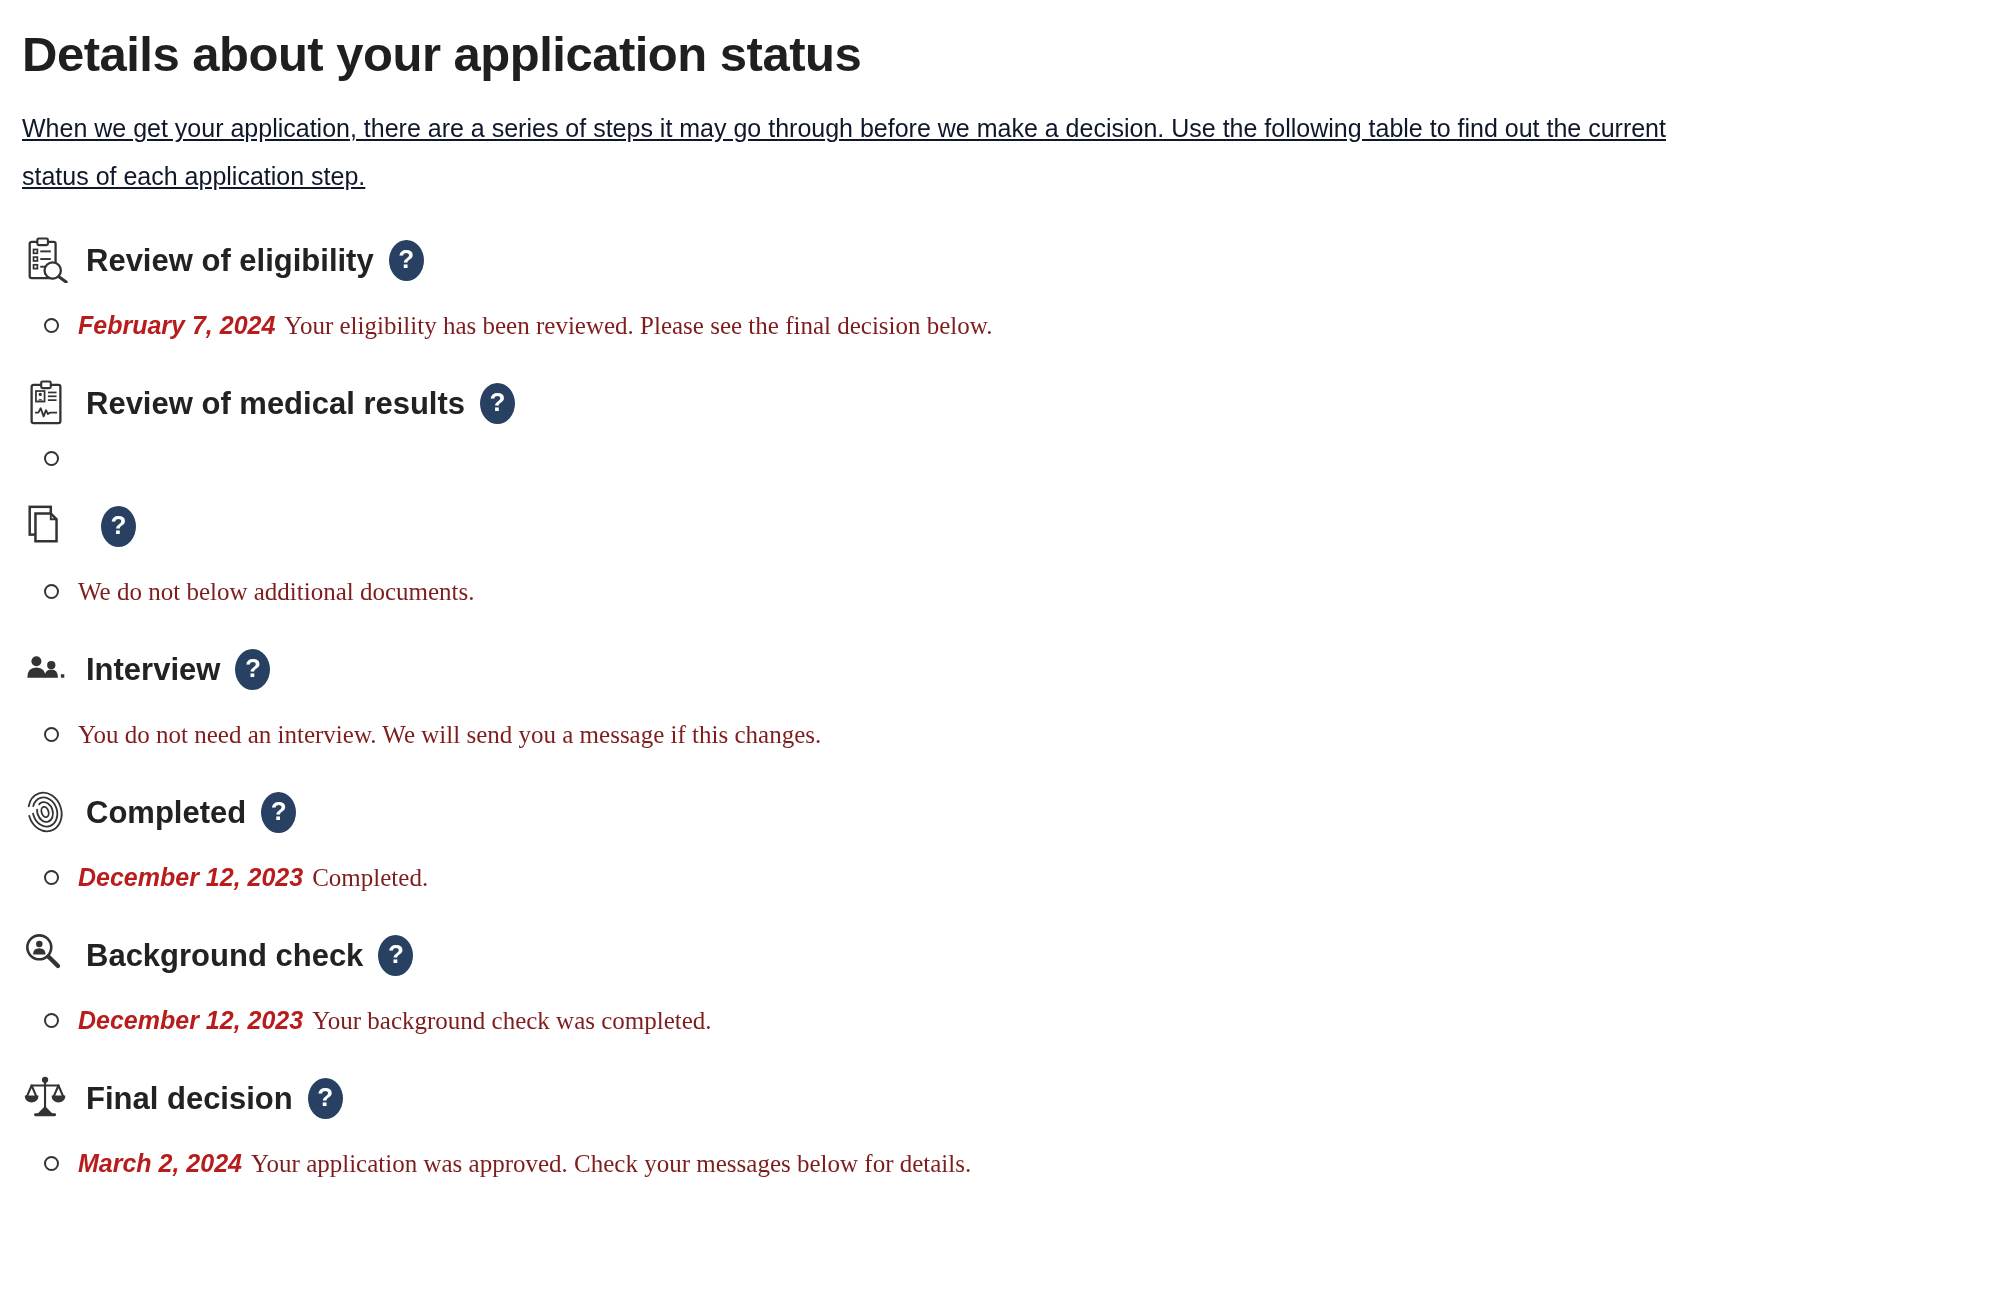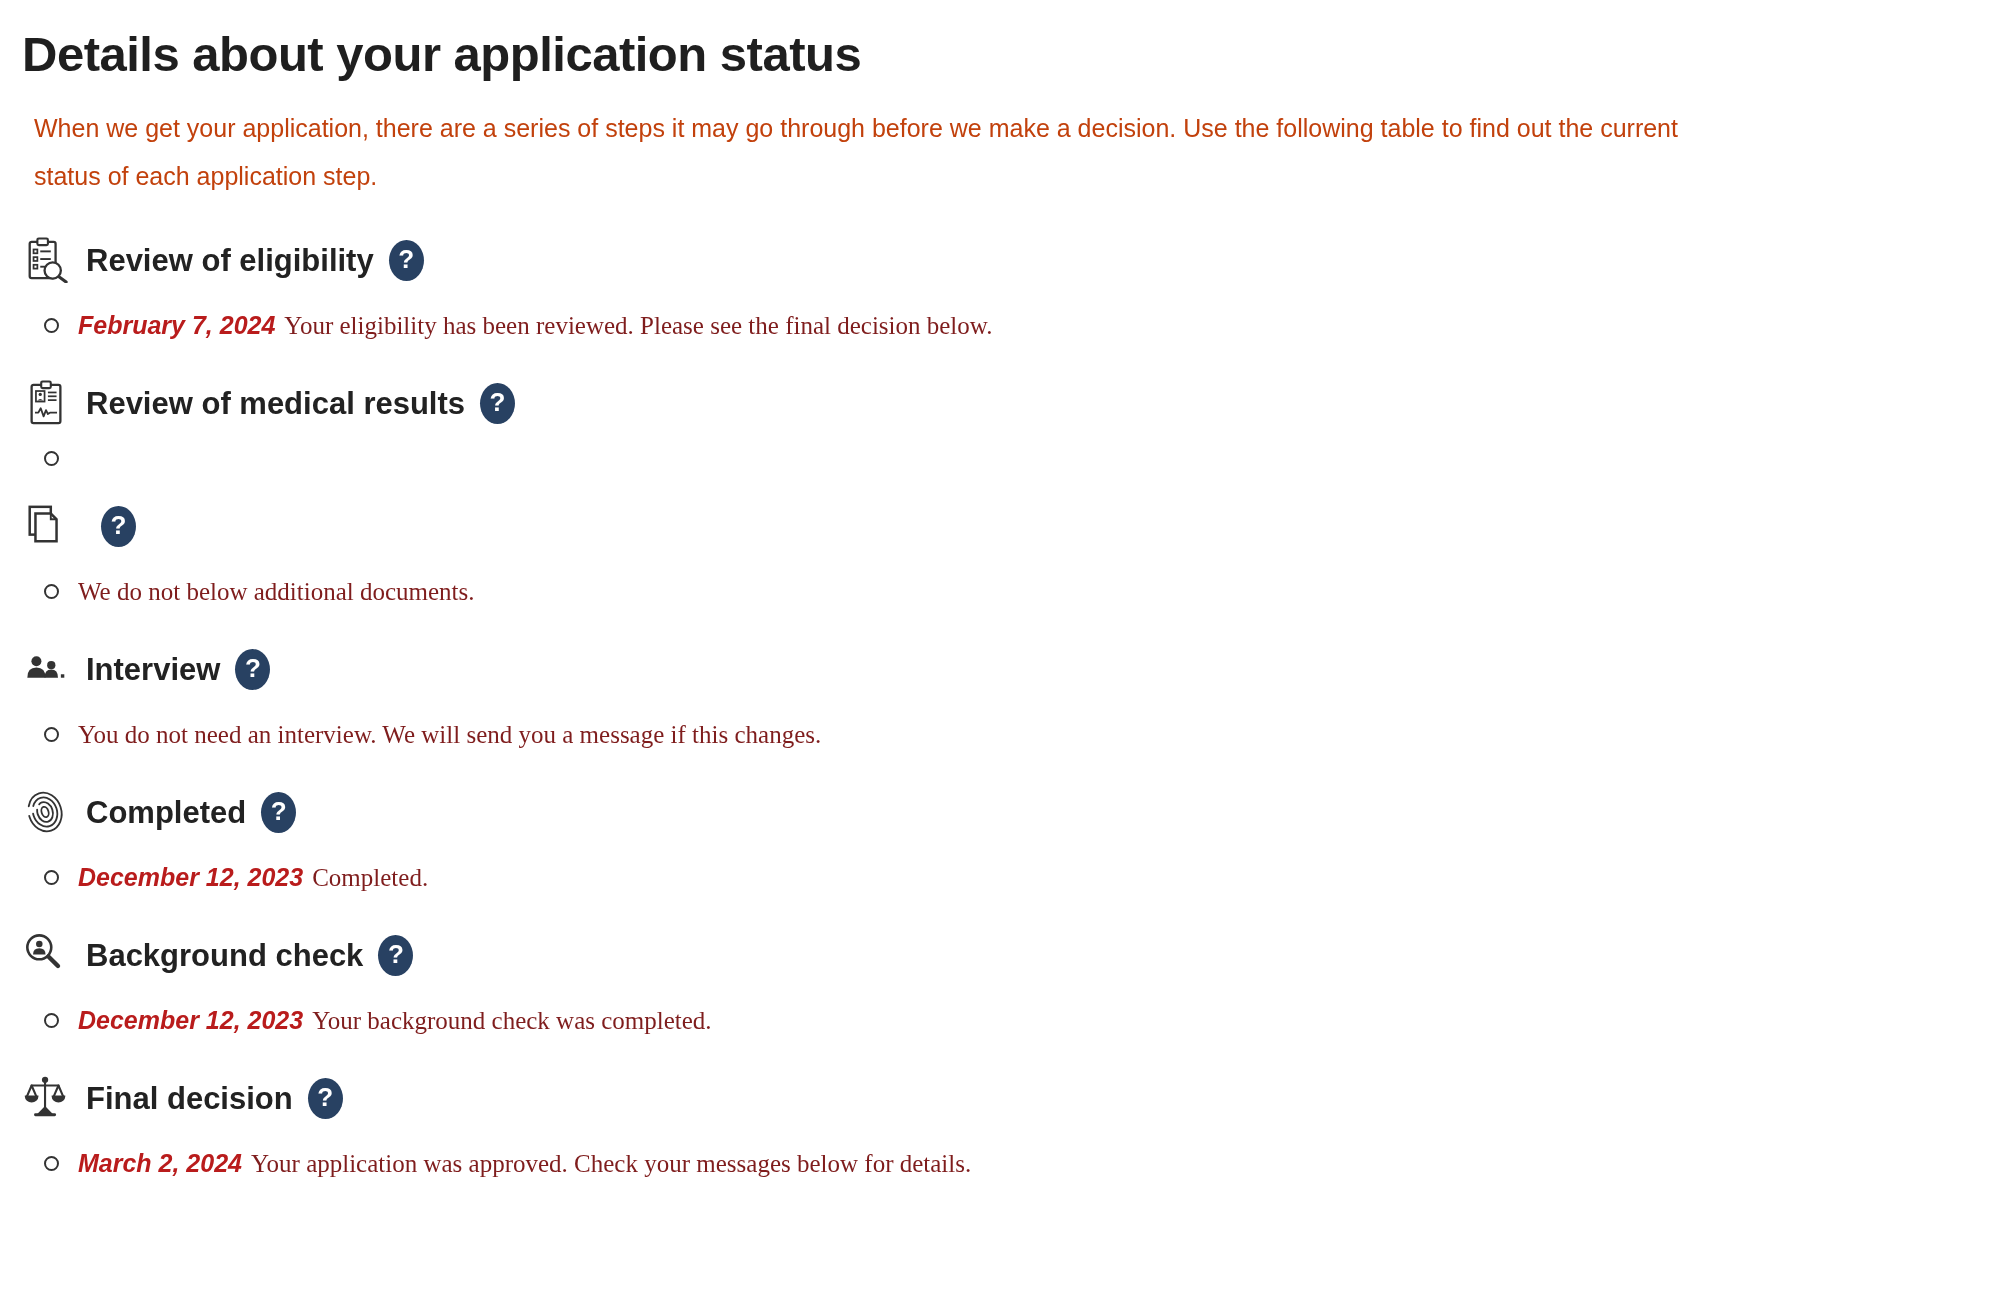--- a/index.html
+++ b/index.html
@@ -20,23 +20,24 @@
     font-size: 49px;
     font-weight: 700;
     color: #1f1f1f;
     letter-spacing: -0.5px;
     margin: 0 0 22px 0;
     line-height: 1.15;
   }
   p.intro {
     font-size: 25px;
     line-height: 48px;
-    color: #c2410c;
+    color: #0f172a;
     max-width: 1660px;
-    margin: 12px;
+    margin: 0;
+    text-decoration: underline;
   }
   section.step { margin-top: 36px; }
   .step-head {
     display: flex;
     align-items: center;
   }
   .step-icon {
     width: 48px;
     height: 48px;
     flex: 0 0 auto;

